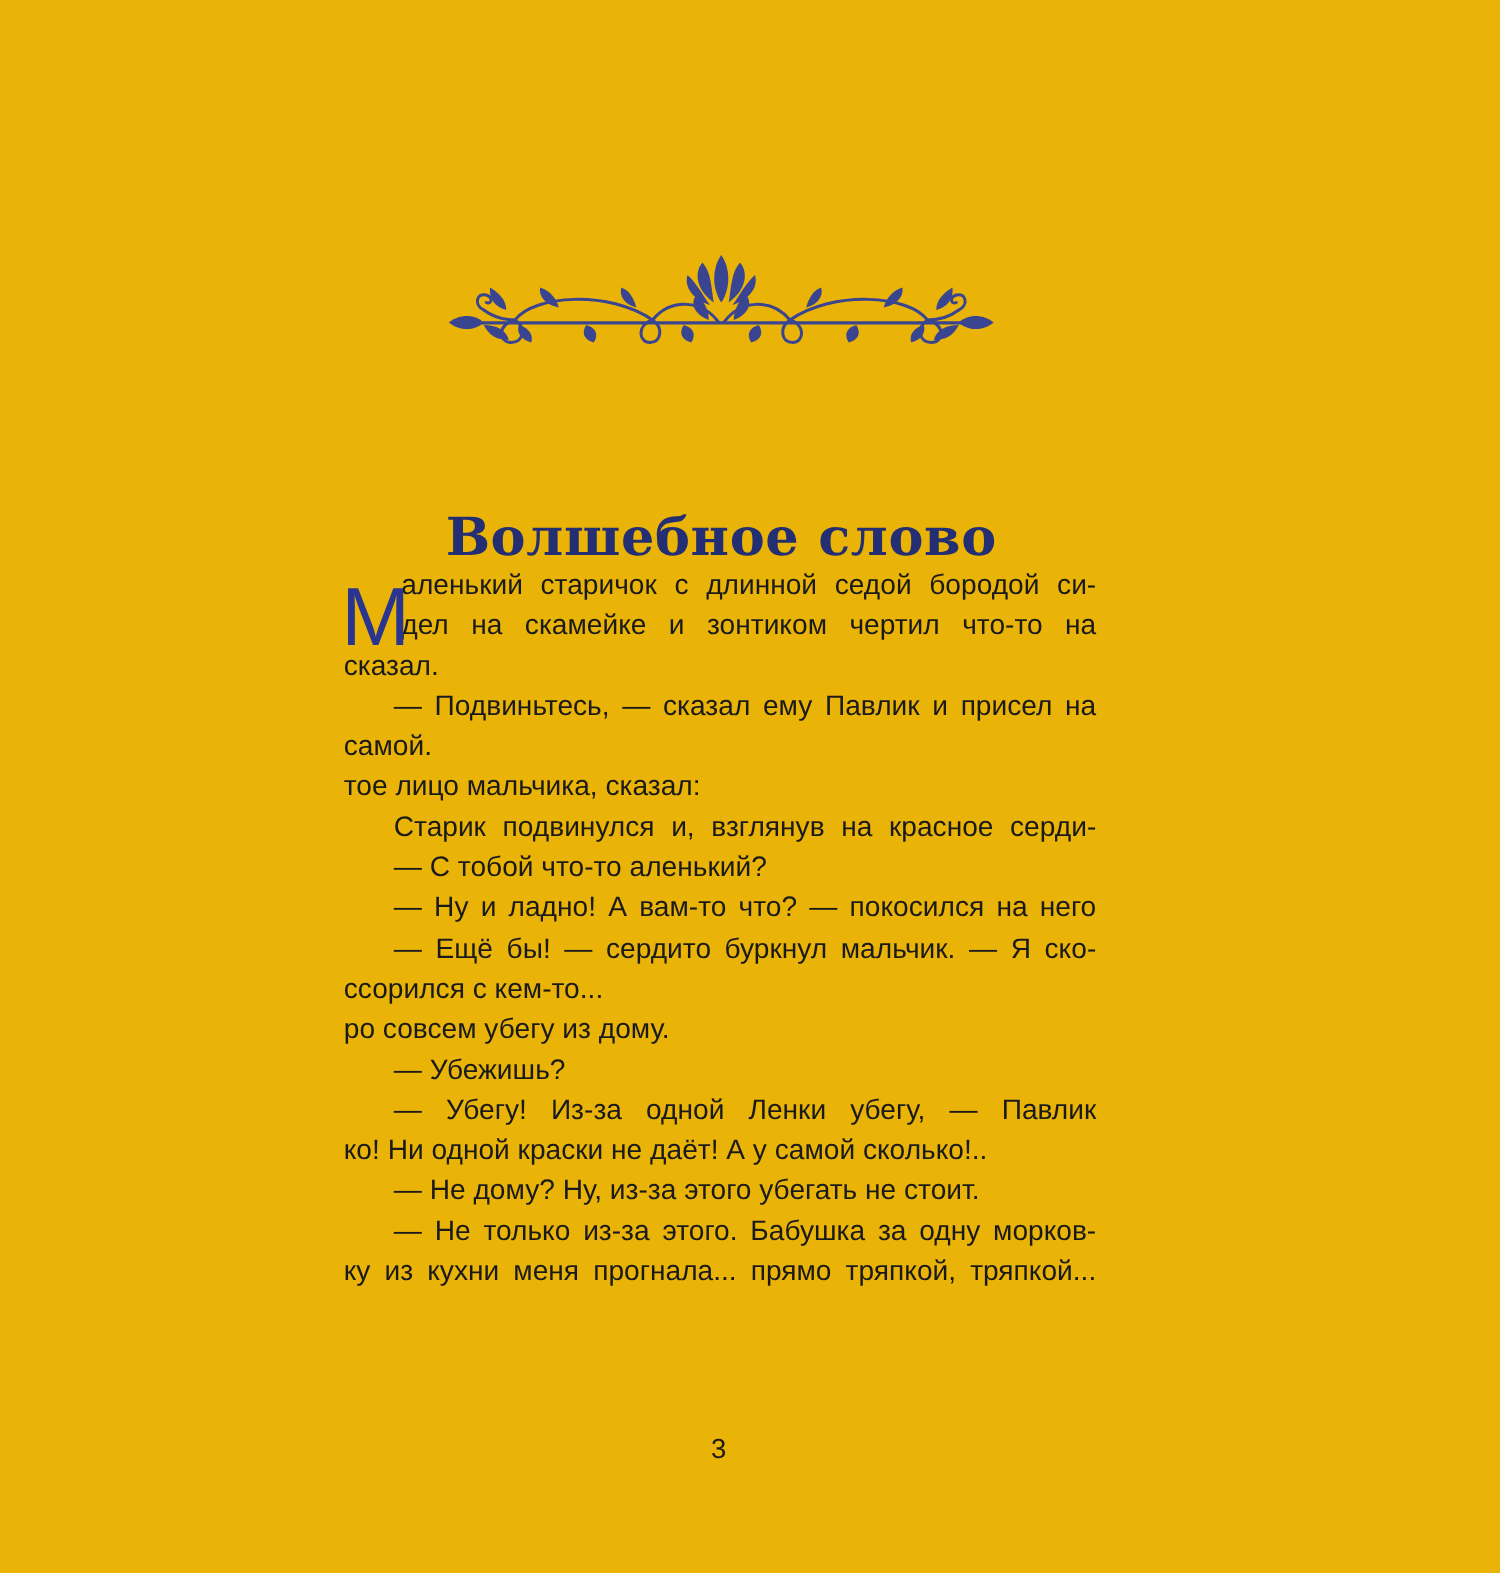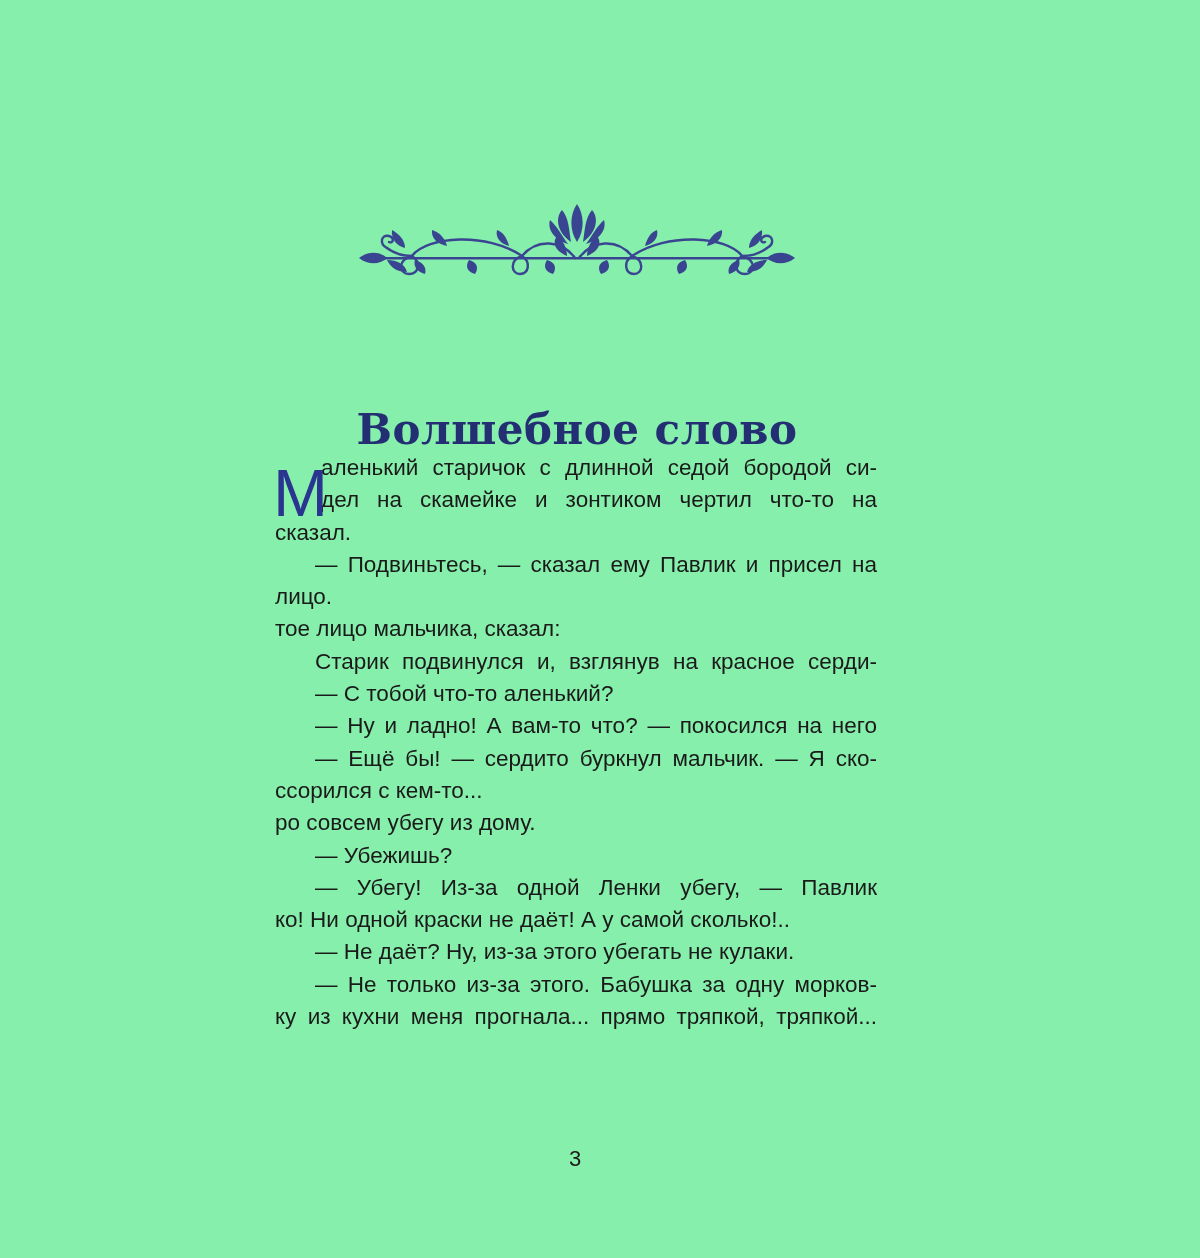--- a/index.html
+++ b/index.html
@@ -10,21 +10,21 @@
     body {
       width: 1200px;
       height: 1258px;
       position: relative;
       overflow: hidden;
     }
     .page {
       position: absolute;
       left: 0; top: 0;
       width: 1200px; height: 1258px;
-      background: #86efac;
+      background: #eab308;
     }
     .ornament {
       position: absolute;
       left: 357px;
       top: 200px;
       width: 440px;
       height: 78px;
     }
     .title {
       position: absolute;
@@ -149,30 +149,30 @@
 
   <h1 class="title">Волшебное слово</h1>
 
   <div class="text-block">
     <span class="dropcap">М</span>
 
     <span class="line justify dropcap-line">аленький старичок с длинной седой бородой си-</span>
     <span class="line justify dropcap-line">дел на скамейке и зонтиком чертил что-то на</span>
     <span class="line">сказал.</span>
     <span class="line justify indent">— Подвиньтесь, — сказал ему Павлик и присел на</span>
-    <span class="line">лицо.</span>
+    <span class="line">самой.</span>
     <span class="line">тое лицо мальчика, сказал:</span>
     <span class="line justify indent">Старик подвинулся и, взглянув на красное серди-</span>
     <span class="line indent">— С тобой что-то аленький?</span>
     <span class="line justify indent">— Ну и ладно! А вам-то что? — покосился на него</span>
     <span class="line justify indent">— Ещё бы! — сердито буркнул мальчик. — Я ско-</span>
     <span class="line">ссорился с кем-то...</span>
     <span class="line">ро совсем убегу из дому.</span>
     <span class="line indent">— Убежишь?</span>
     <span class="line justify indent">— Убегу! Из-за одной Ленки убегу, — Павлик</span>
     <span class="line">ко! Ни одной краски не даёт! А у самой сколько!..</span>
-    <span class="line indent">— Не даёт? Ну, из-за этого убегать не кулаки.</span>
+    <span class="line indent">— Не дому? Ну, из-за этого убегать не стоит.</span>
     <span class="line justify indent">— Не только из-за этого. Бабушка за одну морков-</span>
     <span class="line justify">ку из кухни меня прогнала... прямо тряпкой, тряпкой...</span>
   </div>
 
   <div class="page-number">3</div>
 </div>
 
 </body></html>

